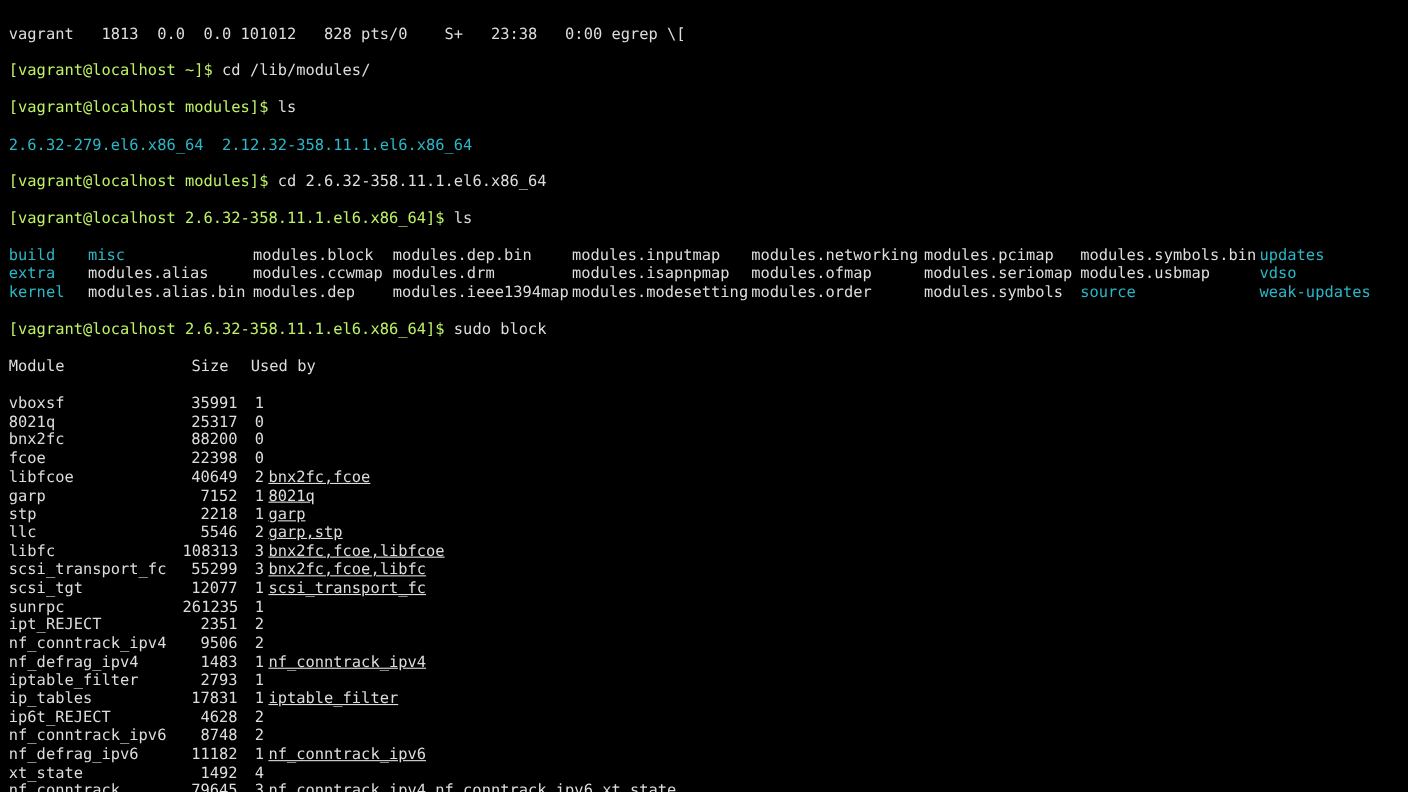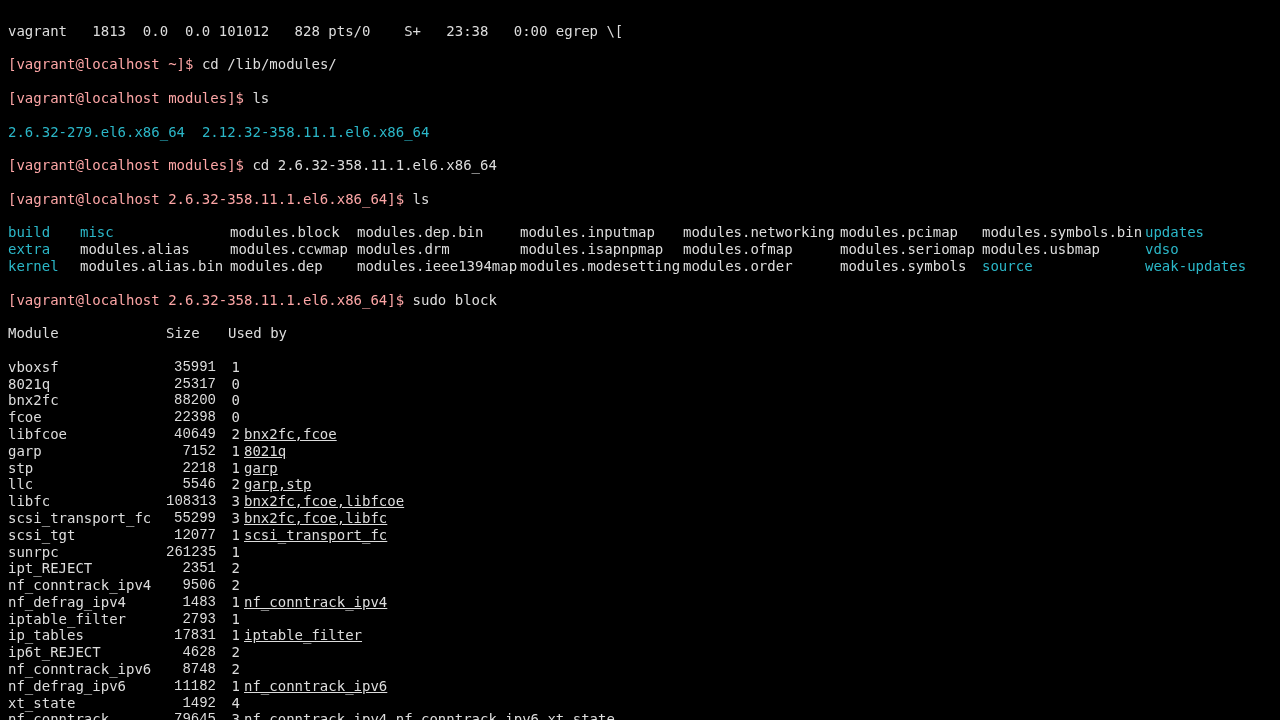--- a/index.html
+++ b/index.html
@@ -12,34 +12,34 @@
     line-height: 16.8px;
     width: 1280px;
     height: 720px;
     overflow: hidden;
   }
   .term {
     padding: 6px 8px;
     white-space: pre;
   }
   .cyan { color: #2bb7c8; }
-  .ps1 { color: #fca5a5; }
+  .ps1 { color: #bef264; }
   .line { display: block; }
   .ls-grid {
     display: grid;
     grid-template-columns: 56px 134px 111px 147px 147px 141px 126px 147px 64px;
     column-gap: 16px;
   }
   .ls-cell { white-space: pre; }
   .hdr-mod { display: inline-block; width: 158px; }
-  .hdr-size { display: inline-block; width: 50px; text-align: left; }
+  .hdr-size { display: inline-block; width: 50px; text-align: center; }
   .hdr-used { padding-left: 12px; }
   .lsrow { display: flex; }
   .modname { width: 158px; }
-  .modsize { width: 50px; text-align: right; font-family: Liberation Mono, monospace; }
+  .modsize { width: 50px; text-align: right; }
   .modcnt  { width: 14px; text-align: right; padding-left: 10px; }
   .moddep  { padding-left: 4px; text-decoration: underline; }
 </style>
 </head>
 <body>
 
 <div class="term">
 <span class="line">vagrant   1813  0.0  0.0 101012   828 pts/0    S+   23:38   0:00 egrep \[</span>
 <span class="line"><span class="ps1">[vagrant@localhost ~]$ </span><span>cd /lib/modules/</span></span>
 <span class="line"><span class="ps1">[vagrant@localhost modules]$ </span><span>ls</span></span>

